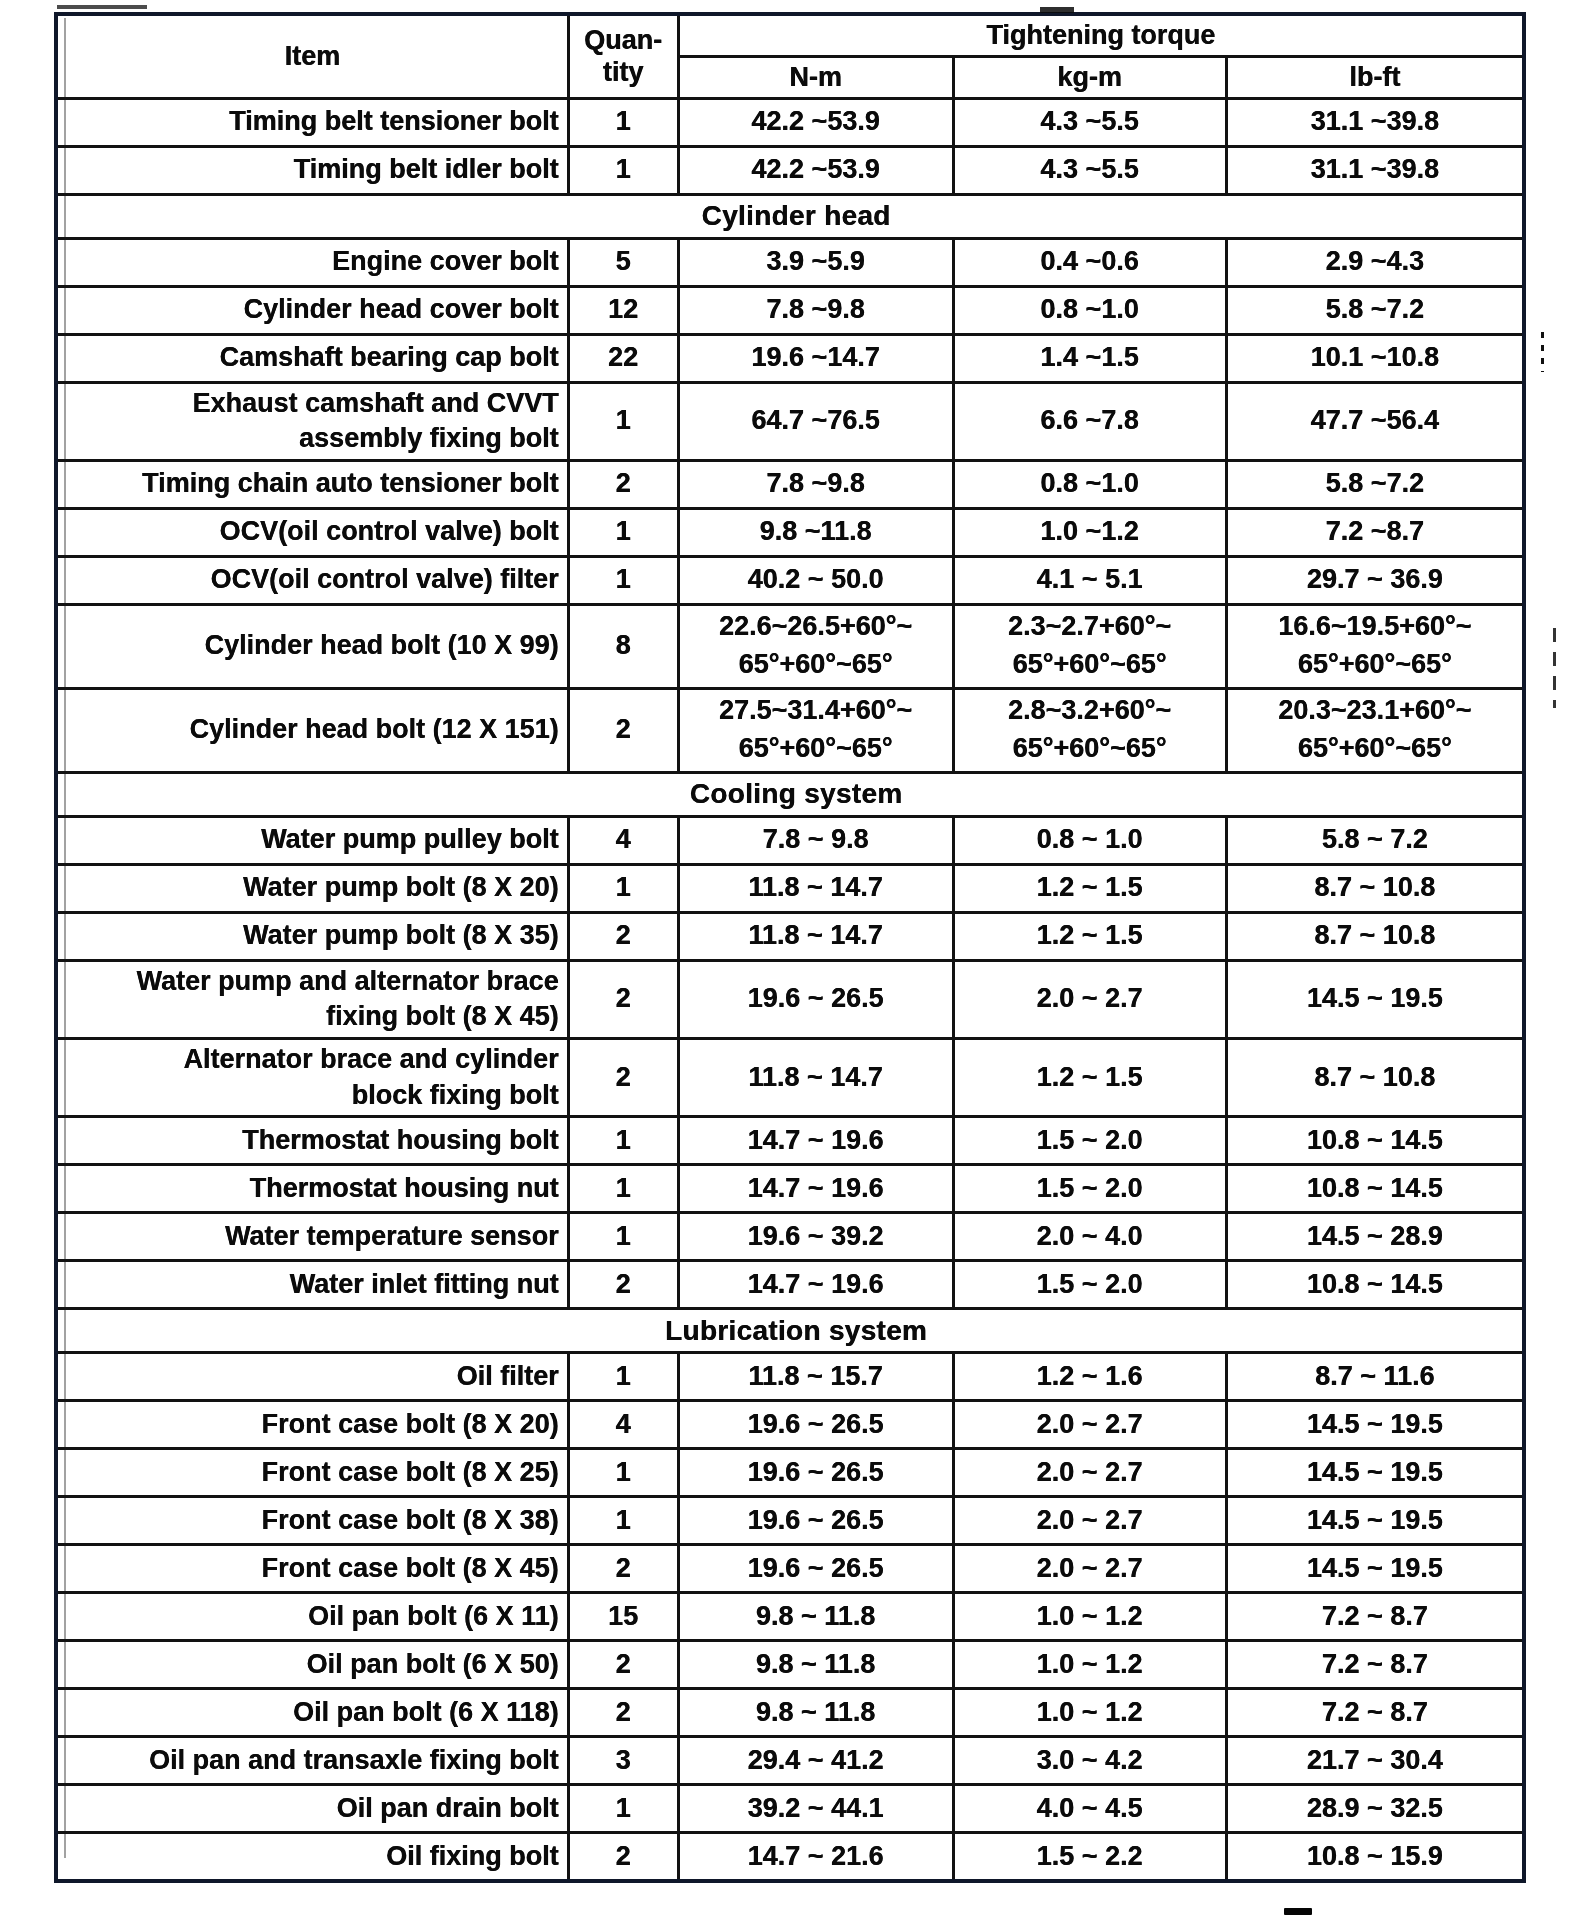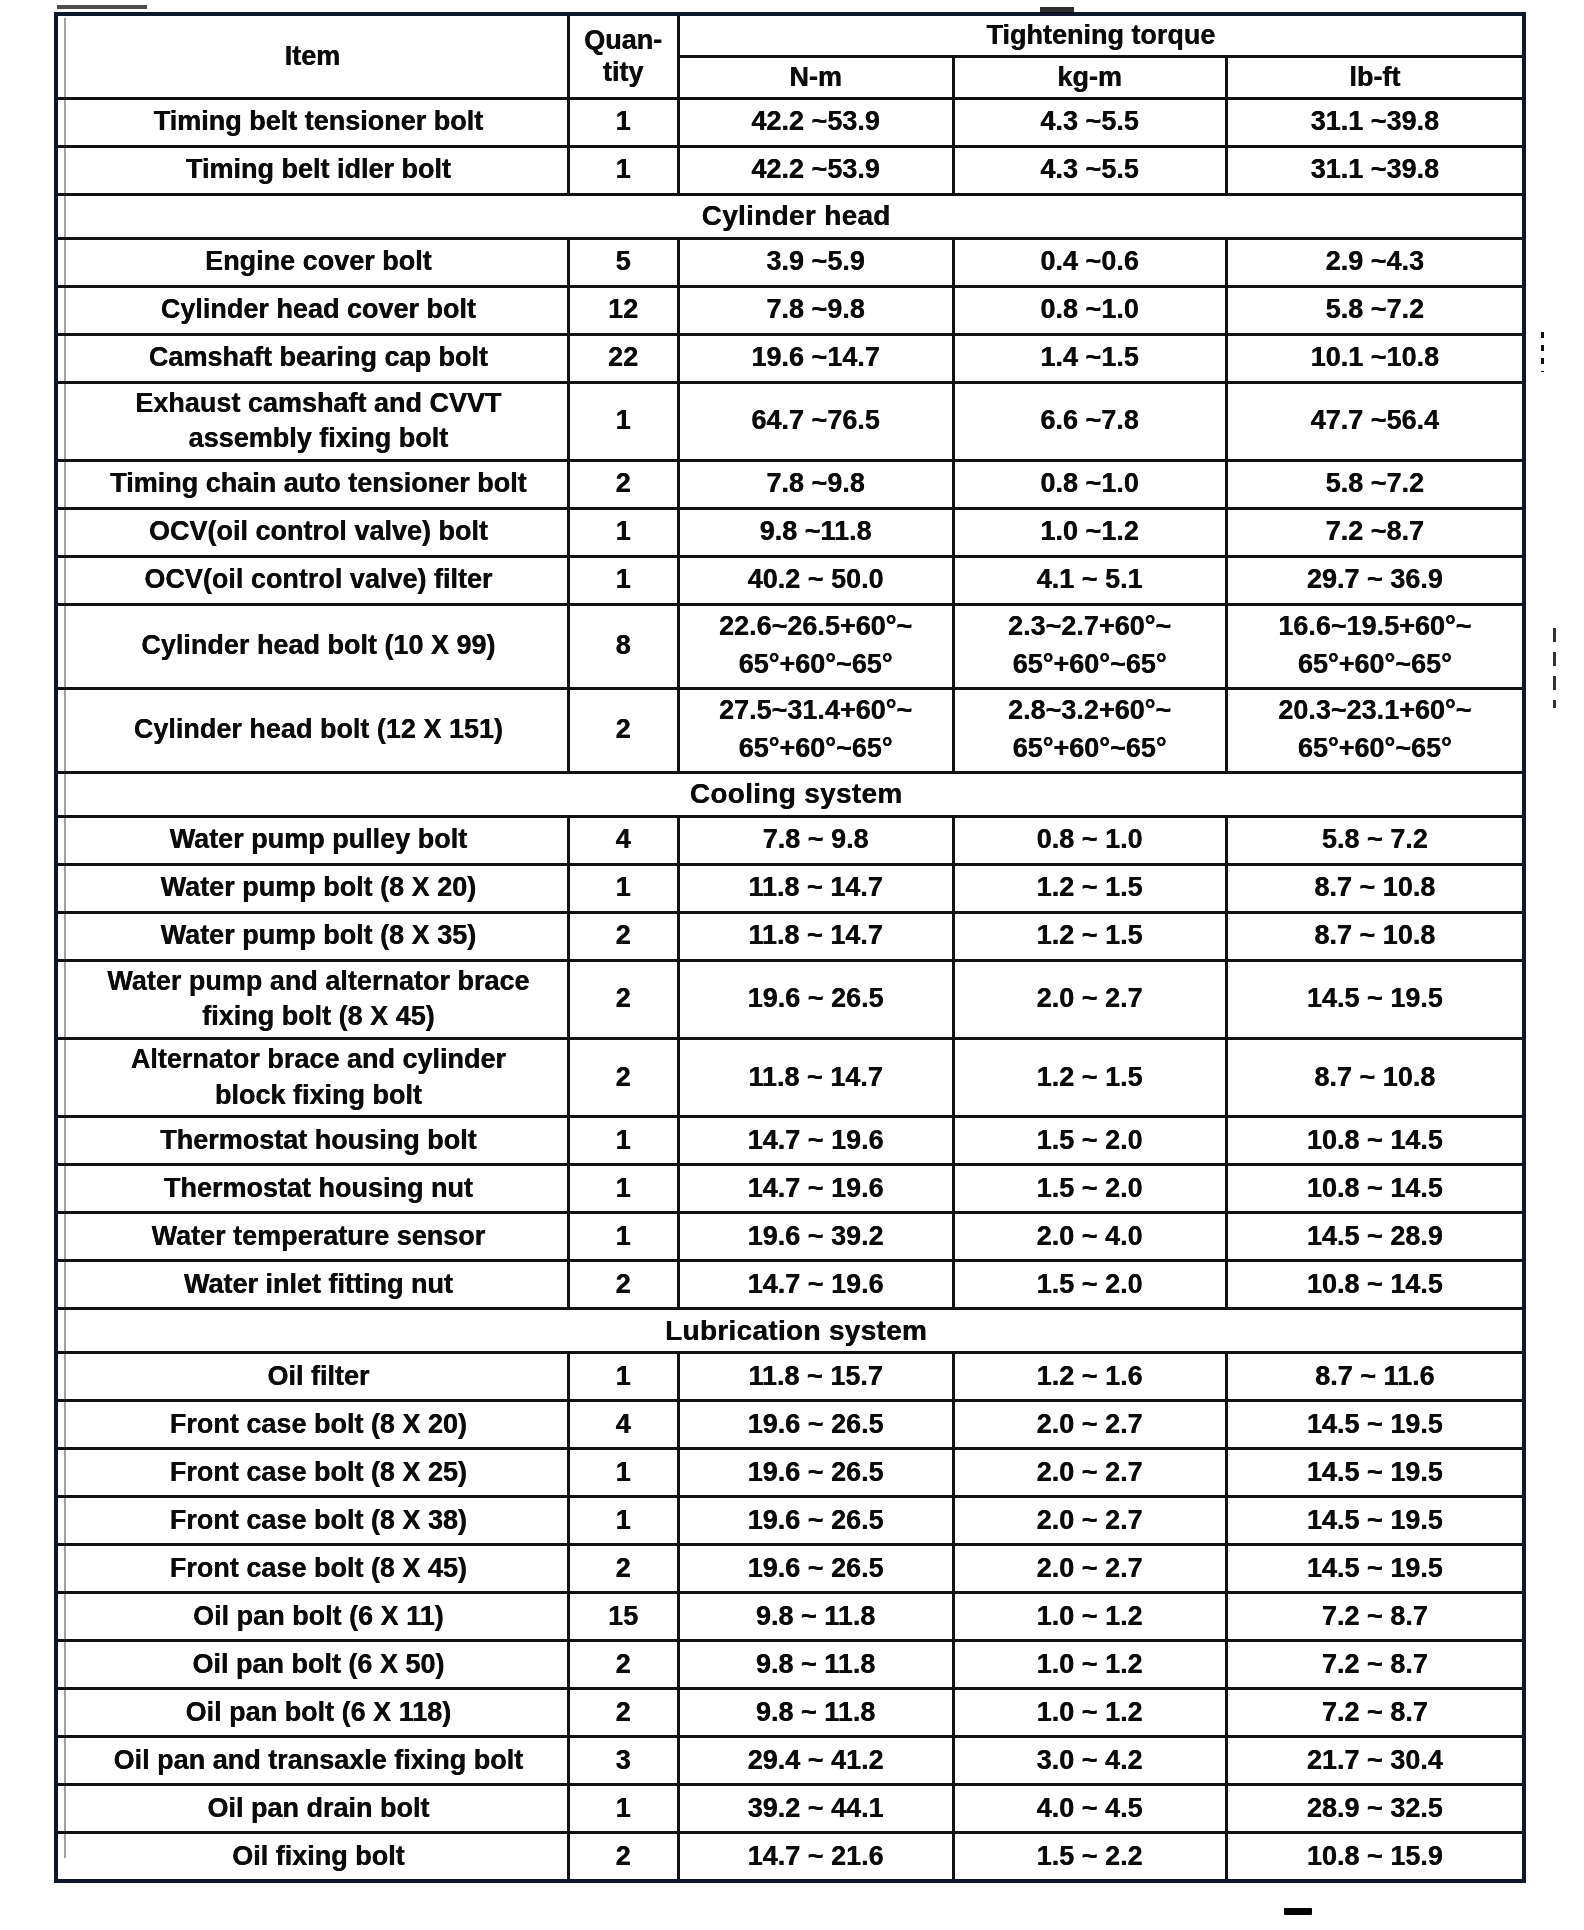--- a/index.html
+++ b/index.html
@@ -25,21 +25,21 @@
     padding:2px 8px;
     text-shadow:0.4px 0 0 currentColor;
   }
   .spec th{font-size:27px;text-align:center;line-height:1.2;white-space:pre-line;}
   thead tr{height:42px;}
   tbody tr{height:48px;}
   tbody tr.tall-item{height:76px;}
   tbody tr.tall-val{height:84px;}
   tbody tr.section-tr{height:44px;}
   td.item-cell{
-    text-align:center;padding-left:20px;font-size:27px;
+    text-align:right;padding-left:20px;font-size:27px;
     white-space:pre-line;line-height:1.32;
   }
   td.num{
     text-align:center;font-size:27px;
     white-space:pre-line;line-height:1.4;
   }
   td.section{
     text-align:center;padding-left:20px;font-size:28px;
     letter-spacing:0.3px;
   }

